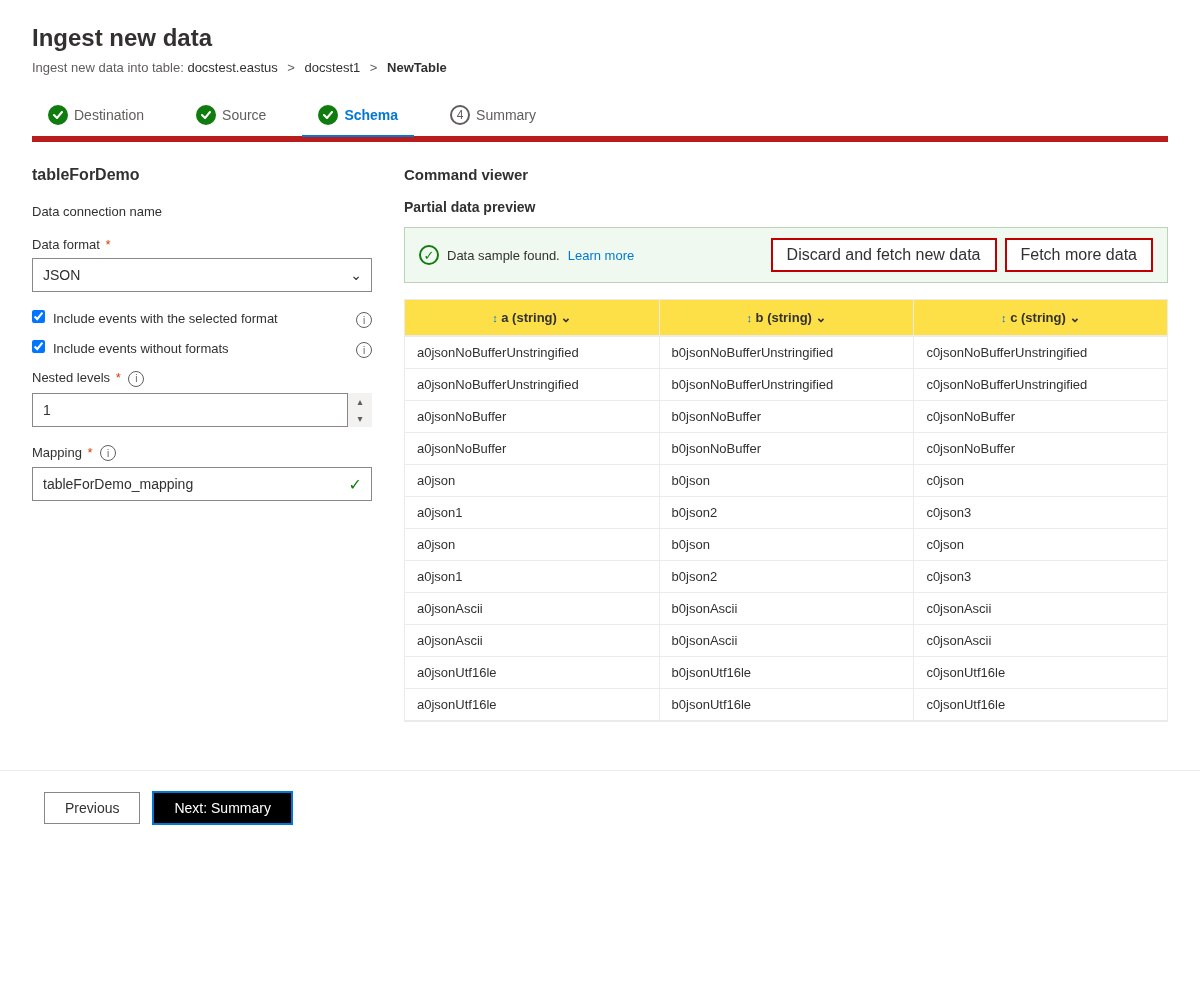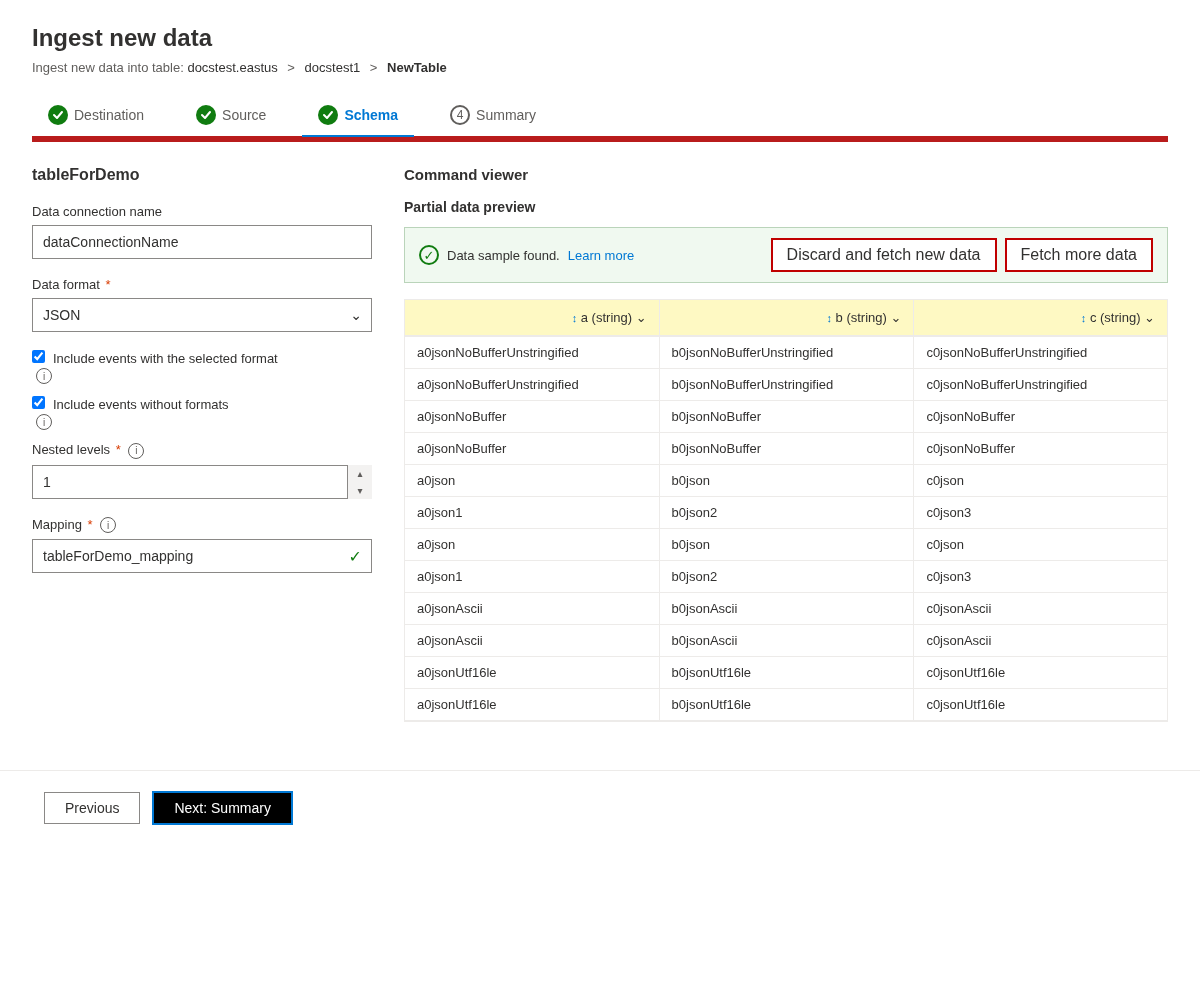--- a/index.html
+++ b/index.html
@@ -58,33 +58,33 @@
     
     .data-sample-bar { display: flex; align-items: center; justify-content: space-between; background: #f0f9f0; border: 1px solid #bad4ba; padding: 10px 14px; margin-bottom: 16px; gap: 12px; }
     .data-sample-left { display: flex; align-items: center; gap: 8px; font-size: 13px; color: #323130; }
     .data-sample-left .check-circle { width: 20px; height: 20px; border-radius: 50%; border: 2px solid #107c10; display: flex; align-items: center; justify-content: center; color: #107c10; font-size: 13px; flex-shrink: 0; }
     .learn-more { color: #0078d4; text-decoration: none; }
     .data-sample-buttons { display: flex; gap: 8px; }
     .btn-outlined { border: 2px solid #c00000; padding: 6px 14px; font-size: 16px; cursor: pointer; background: #fff; color: #323130; font-weight: 500; white-space: nowrap; }
 
     
     .data-table { width: 100%; border-collapse: collapse; font-size: 13px; }
-    .data-table th { background: #fef9c3; border-bottom: 2px solid #edebe9; border-right: 1px solid #edebe9; padding: 10px 12px; text-align: right; font-weight: 400; color: #323130; cursor: pointer; white-space: nowrap; }
+    .data-table th { background: #fde047; border-bottom: 2px solid #edebe9; border-right: 1px solid #edebe9; padding: 10px 12px; text-align: center; font-weight: 700; color: #323130; cursor: pointer; white-space: nowrap; }
     .data-table th:last-child { border-right: none; }
     .data-table td { border-bottom: 1px solid #edebe9; border-right: 1px solid #edebe9; padding: 8px 12px; color: #323130; white-space: nowrap; }
     .data-table td:last-child { border-right: none; }
 
     
     .footer { display: flex; align-items: center; gap: 12px; padding: 20px 44px; border-top: 1px solid #edebe9; margin-top: 24px; }
     .btn-prev { border: 1px solid #8a8886; padding: 7px 20px; background: #fff; font-size: 14px; cursor: pointer; color: #323130; }
     .btn-next { border: 2px solid #0078d4; padding: 7px 20px; background: #000000; font-size: 14px; cursor: pointer; color: #fff; font-weight: 500; }
 
     .table-container { border: 1px solid #edebe9; overflow: hidden; }
 
-    .checkbox-row { display: flex; align-items: flex-start; justify-content: space-between; margin-bottom: 12px; flex-direction: column; }
+    .checkbox-row { display: flex; align-items: flex-end; justify-content: space-between; margin-bottom: 12px; }
     .checkbox-row-inner { display: flex; align-items: flex-start; gap: 8px; flex: 1; }
   </style>
 </head>
 <body>
 
 <div class="page-container">
 
   <h1 class="page-title">Ingest new data</h1>
 
   <div class="breadcrumb">
@@ -127,21 +127,20 @@
     </div>
   </div>
 
   <div class="main-content">
 
     <div class="left-panel">
       <h2 class="section-title">tableForDemo</h2>
 
       <div class="field-group">
         <div class="field-label">Data connection name</div>
-        <input type="text" class="text-input" value="dataConnectionName" style="">
       </div>
 
       <div class="field-group">
         <div class="field-label">
           <span>Data format</span>
           <span class="required">*</span>
         </div>
         <div class="select-wrapper">
           <select class="select-input">
             <option>JSON</option>

